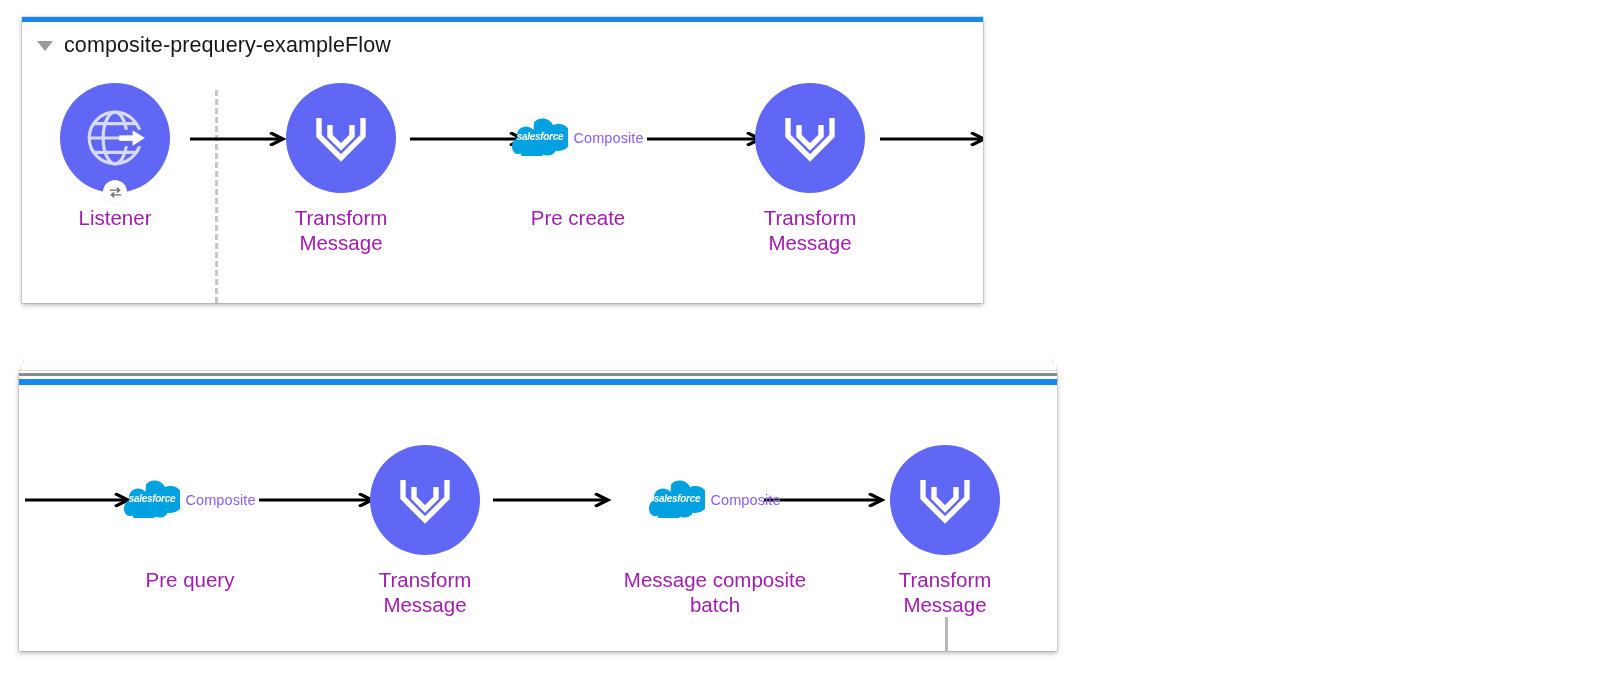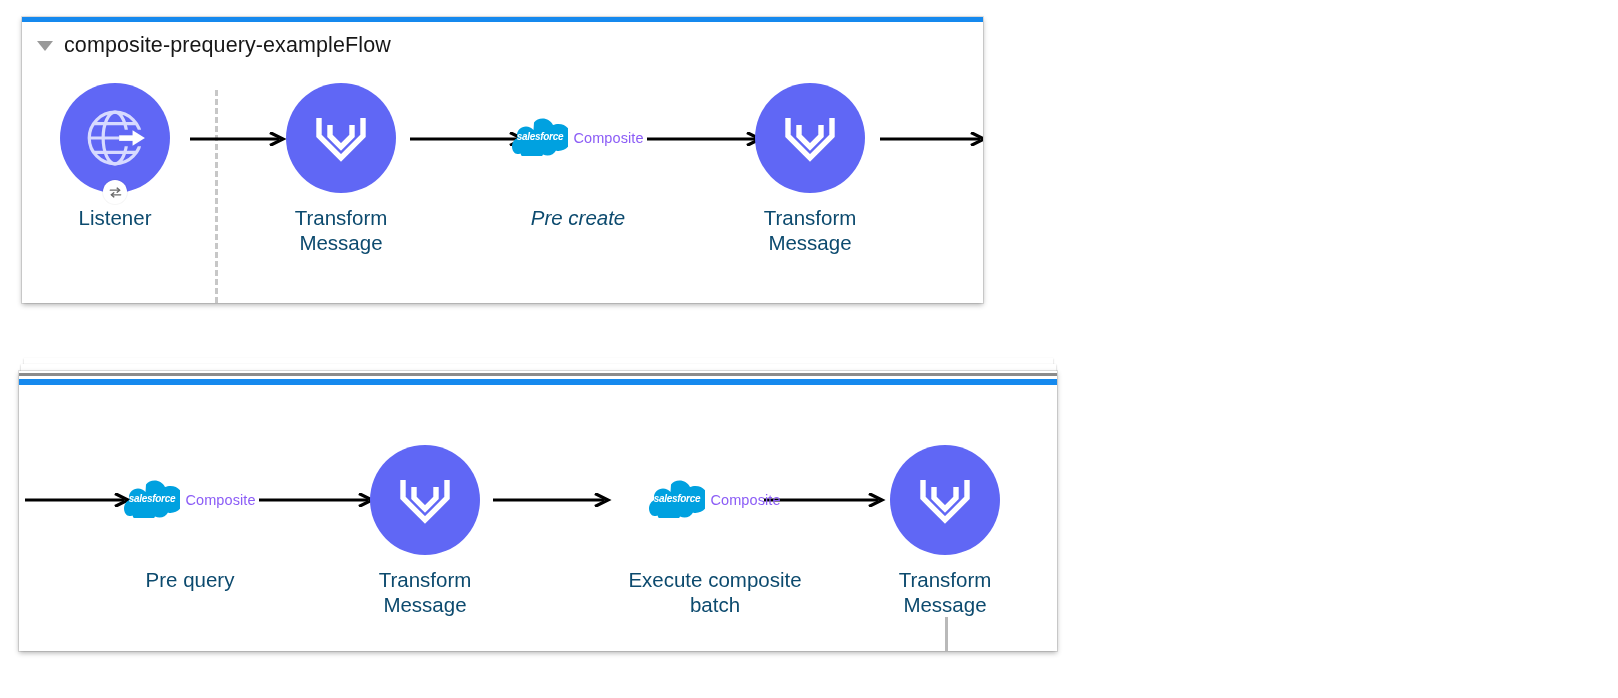--- a/index.html
+++ b/index.html
@@ -85,21 +85,21 @@
   .node {
     position: absolute;
     display: flex;
     flex-direction: column;
     align-items: center;
     width: 190px;
     text-align: center;
   }
   .node-label {
     font-size: 20.5px;
-    color: #0c4a6e;
+    color: #a21caf;
     line-height: 25px;
     white-space: pre-line;
     margin-top: 12px;
   }
 
   .circle-icon {
     width: 110px;
     height: 110px;
     border-radius: 50%;
     background: #6067f5;
@@ -250,21 +250,21 @@
       <div class="node" style="left:461px; top:61px;">
         <div class="sf-node">
           <span class="sf-cloud">
             <svg width="56" height="40" viewBox="0 0 112 80">
               <path fill="#00a1e0" d="M44 13c4-5 10-8 17-8 9 0 17 5 21 13 3-1 7-2 11-2 15 0 26 12 26 27s-11 27-26 27c-2 0-4 0-5-1-3 6-10 10-17 10-3 0-6-1-9-2-4 8-12 14-22 14-11 0-20-7-23-16-2 1-4 1-6 1C5 76 0 69 0 61s5-15 11-17c-1-2-1-4-1-6 0-9 8-17 18-17 6 0 11 3 15 7z"></path>
               <text x="56" y="47" font-family="'Liberation Sans', sans-serif" font-size="20" font-style="italic" font-weight="bold" fill="#ffffff" text-anchor="middle" letter-spacing="-0.6">salesforce</text>
             </svg>
           </span>
           <span class="sf-op-label">Composite</span>
         </div>
-        <span class="node-label" style="margin-top:12px;font-style:italic;">Pre create</span>
+        <span class="node-label" style="margin-top:12px;">Pre create</span>
       </div>
 
       <div class="node" style="left:693px; top:61px;">
         <div class="circle-icon">
           <svg width="62" height="58" viewBox="0 0 62 56">
             <g fill="none" stroke="#ffffff" stroke-width="5.4" stroke-linejoin="miter">
               <polyline points="9,8 9,26 31,48 53,26 53,8"></polyline>
               <polyline points="20,15 20,26 31,37 42,26 42,15"></polyline>
             </g>
           </svg>
@@ -345,21 +345,21 @@
       <div class="node" style="left:581px; top:60px; width:230px;">
         <div class="sf-node">
           <span class="sf-cloud">
             <svg width="56" height="40" viewBox="0 0 112 80">
               <path fill="#00a1e0" d="M44 13c4-5 10-8 17-8 9 0 17 5 21 13 3-1 7-2 11-2 15 0 26 12 26 27s-11 27-26 27c-2 0-4 0-5-1-3 6-10 10-17 10-3 0-6-1-9-2-4 8-12 14-22 14-11 0-20-7-23-16-2 1-4 1-6 1C5 76 0 69 0 61s5-15 11-17c-1-2-1-4-1-6 0-9 8-17 18-17 6 0 11 3 15 7z"></path>
               <text x="56" y="47" font-family="'Liberation Sans', sans-serif" font-size="20" font-style="italic" font-weight="bold" fill="#ffffff" text-anchor="middle" letter-spacing="-0.6">salesforce</text>
             </svg>
           </span>
           <span class="sf-op-label">Composite</span>
         </div>
-        <span class="node-label" style="margin-top:12px;">Execute composite
+        <span class="node-label" style="margin-top:12px;">Message composite
 batch</span>
       </div>
 
       <div class="node" style="left:831px; top:60px;">
         <div class="circle-icon">
           <svg width="62" height="58" viewBox="0 0 62 56">
             <g fill="none" stroke="#ffffff" stroke-width="5.4" stroke-linejoin="miter">
               <polyline points="9,8 9,26 31,48 53,26 53,8"></polyline>
               <polyline points="20,15 20,26 31,37 42,26 42,15"></polyline>
             </g>

